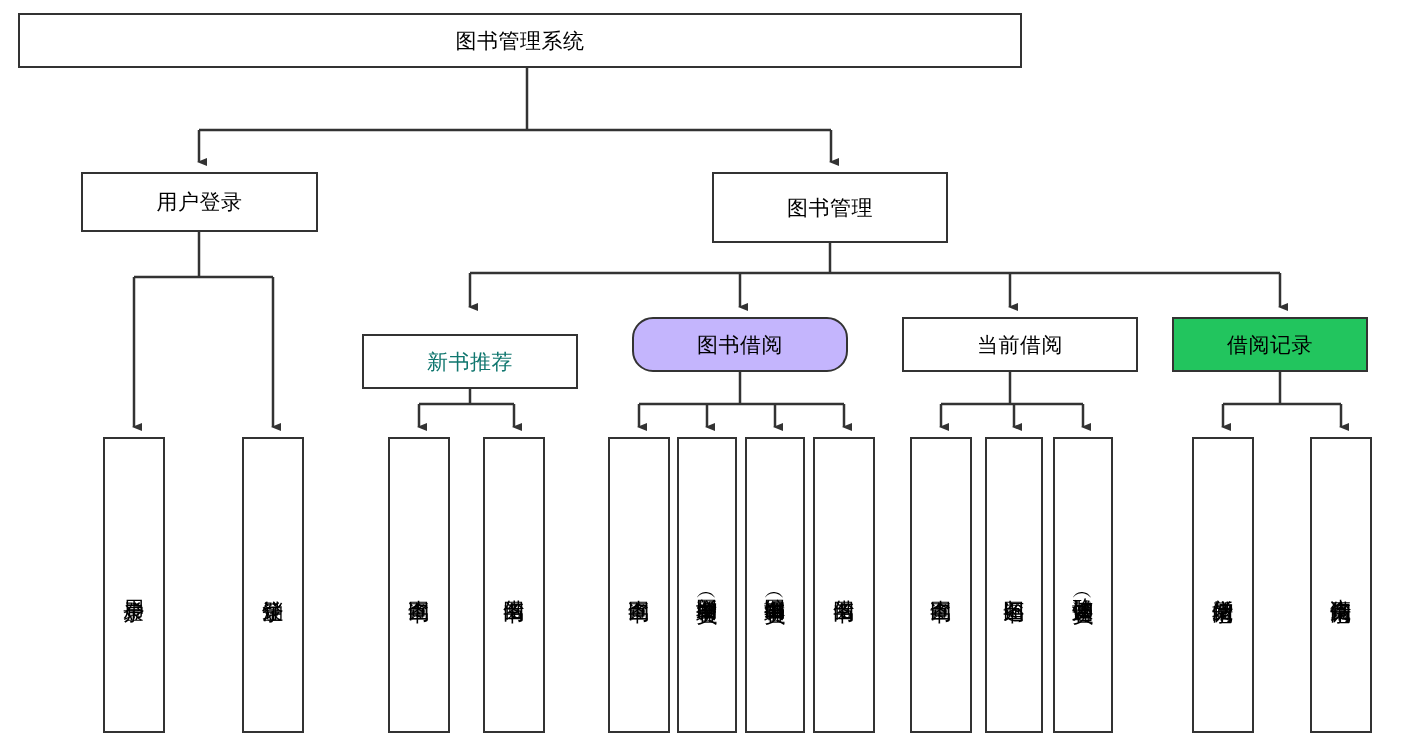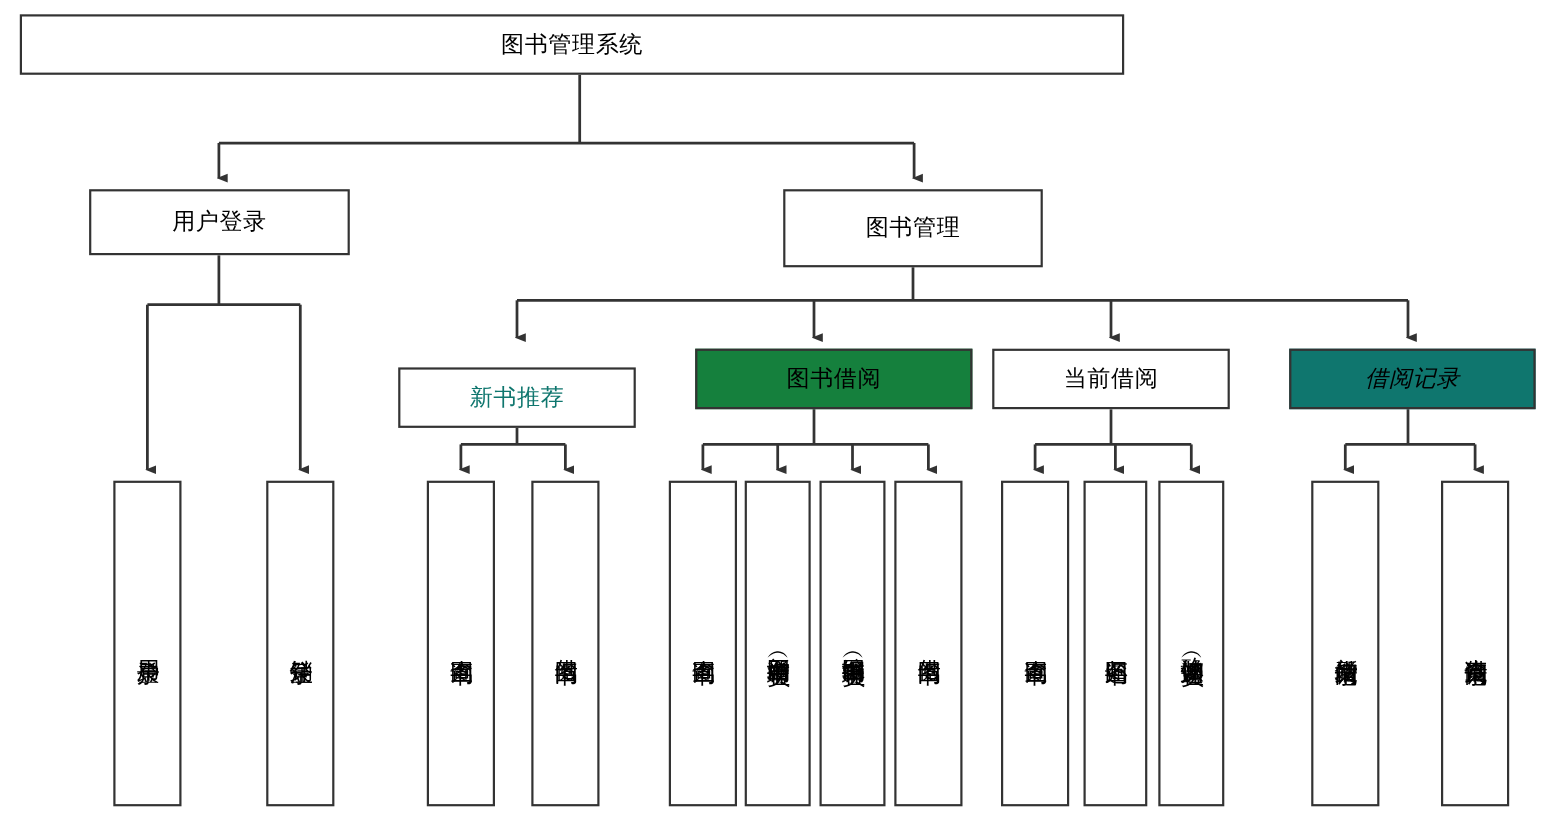--- a/index.html
+++ b/index.html
@@ -126,27 +126,27 @@
   <div class="node node-h" style="left: 81px; top: 172px; width: 237px; height: 60px; border-color: rgb(51, 51, 51); background: rgb(255, 255, 255); color: rgb(0, 0, 0);">
     <span class="label">用户登录</span>
   </div>
   <div class="node node-h" style="left: 712px; top: 172px; width: 236px; height: 71px; border-color: rgb(51, 51, 51); background: rgb(255, 255, 255); color: rgb(0, 0, 0);">
     <span class="label">图书管理</span>
   </div>
 
   <div class="node node-h" style="left: 362px; top: 334px; width: 216px; height: 55px; border-color: rgb(51, 51, 51); background: rgb(255, 255, 255); color: #0f766e;">
     <span class="label">新书推荐</span>
   </div>
-  <div class="node node-h" style="left: 632px; top: 317px; width: 252px; height: 55px; border-color: rgb(51, 51, 51); background: #15803d; color: rgb(0, 0, 0);">
+  <div class="node node-h" style="left: 632px; top: 317px; width: 216px; height: 55px; border-color: rgb(51, 51, 51); background: #c4b5fd; color: rgb(0, 0, 0); border-radius: 21px;">
     <span class="label">图书借阅</span>
   </div>
-  <div class="node node-h" style="left: 902px; top: 317px; width: 216px; height: 55px; border-color: rgb(51, 51, 51); background: rgb(255, 255, 255); color: rgb(0, 0, 0);">
+  <div class="node node-h" style="left: 902px; top: 317px; width: 236px; height: 55px; border-color: rgb(51, 51, 51); background: rgb(255, 255, 255); color: rgb(0, 0, 0);">
     <span class="label">当前借阅</span>
   </div>
-  <div class="node node-h" style="left: 1172px; top: 317px; width: 224px; height: 55px; border-color: rgb(51, 51, 51); background: #0f766e; color: rgb(0, 0, 0); font-style: italic;">
+  <div class="node node-h" style="left: 1172px; top: 317px; width: 196px; height: 55px; border-color: rgb(51, 51, 51); background: #22c55e; color: rgb(0, 0, 0);">
     <span class="label">借阅记录</span>
   </div>
 
   <div class="node node-v" style="left: 103px; top: 437px; width: 62px; height: 296px; border-color: rgb(51, 51, 51); background: rgb(255, 255, 255); color: rgb(0, 0, 0);">
     <span class="label">用户登录</span>
   </div>
   <div class="node node-v" style="left: 242px; top: 437px; width: 62px; height: 296px; border-color: rgb(51, 51, 51); background: rgb(255, 255, 255); color: rgb(0, 0, 0);">
     <span class="label">注销登录</span>
   </div>
   <div class="node node-v" style="left: 388px; top: 437px; width: 62px; height: 296px; border-color: rgb(51, 51, 51); background: rgb(255, 255, 255); color: rgb(0, 0, 0);">

